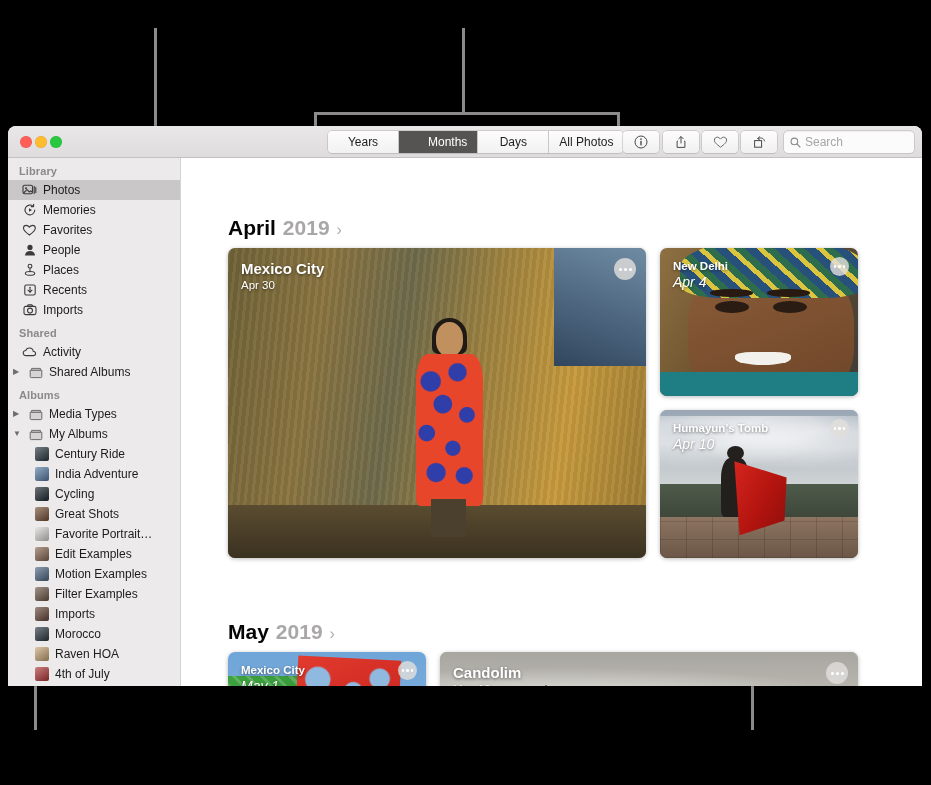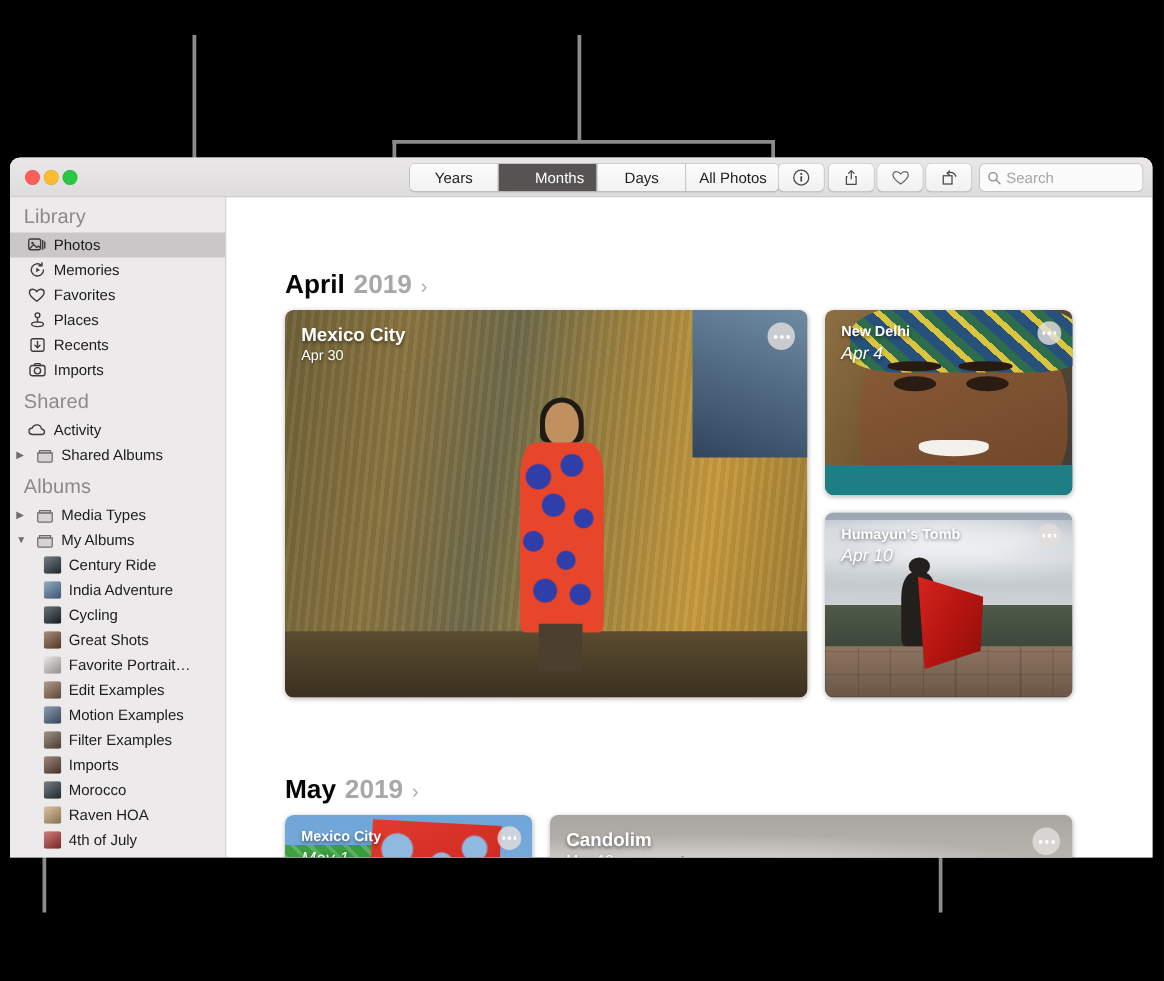--- a/index.html
+++ b/index.html
@@ -73,21 +73,21 @@
 
   
   #sidebar {
     position: absolute; left: 0; top: 32px; width: 173px; height: 528px;
     background: #eceaea;
     border-right: 1px solid #d4d2d2;
     overflow: hidden;
     font-size: 12px;
   }
   .sb-group-title {
-    color: #8b8989; font-size: 16px; padding: 7px 0 3px 11px; letter-spacing: .1px;
+    color: #8b8989; font-size: 11px; padding: 7px 0 3px 11px; letter-spacing: .1px; font-weight: bold;
   }
   .sb-item {
     height: 20px; display: flex; align-items: center; gap: 6px;
     padding-left: 14px; color: #1c1c1c; white-space: nowrap;
   }
   .sb-item.selected { background: #c9c7c7; }
   .sb-item .ico { width: 15px; height: 15px; flex: 0 0 15px;
     display: flex; align-items: center; justify-content: center; }
   .sb-item.indent { padding-left: 27px; }
   .disc { width: 9px; flex: 0 0 9px; font-size: 8px; color: #6e6c6c; line-height: 1; }
@@ -377,20 +377,29 @@
 
       <div class="sb-item">
         <span class="ico">
           <svg width="15" height="14" viewBox="0 0 15 14">
             <path d="M7.4 12 C3.7 9.3 1.5 7.4 1.5 5.2 C1.5 3.6 2.7 2.4 4.3 2.4 C5.4 2.4 6.5 3 7.4 4.2 C8.3 3 9.4 2.4 10.5 2.4 C12.1 2.4 13.3 3.6 13.3 5.2 C13.3 7.4 11.1 9.3 7.4 12 Z" fill="none" stroke="#3c3a3a" stroke-width="1.1"></path>
           </svg>
         </span>
         <span>Favorites</span>
       </div>
 
+      <div class="sb-item">
+        <span class="ico">
+          <svg width="14" height="14" viewBox="0 0 14 14">
+            <circle cx="7" cy="4.4" r="2.6" fill="#3c3a3a"></circle>
+            <path d="M1.9 12.4 C2.3 9.4 4.4 8 7 8 C9.6 8 11.7 9.4 12.1 12.4 Z" fill="#3c3a3a"></path>
+          </svg>
+        </span>
+        <span>People</span>
+      </div>
 
       <div class="sb-item">
         <span class="ico">
           <svg width="14" height="14" viewBox="0 0 14 14">
             <circle cx="7" cy="3.2" r="1.9" fill="none" stroke="#3c3a3a" stroke-width="1.1"></circle>
             <path d="M7 5.2 V9.2" stroke="#3c3a3a" stroke-width="1.1"></path>
             <ellipse cx="7" cy="10.4" rx="4.7" ry="1.9" fill="none" stroke="#3c3a3a" stroke-width="1.1"></ellipse>
           </svg>
         </span>
         <span>Places</span>

